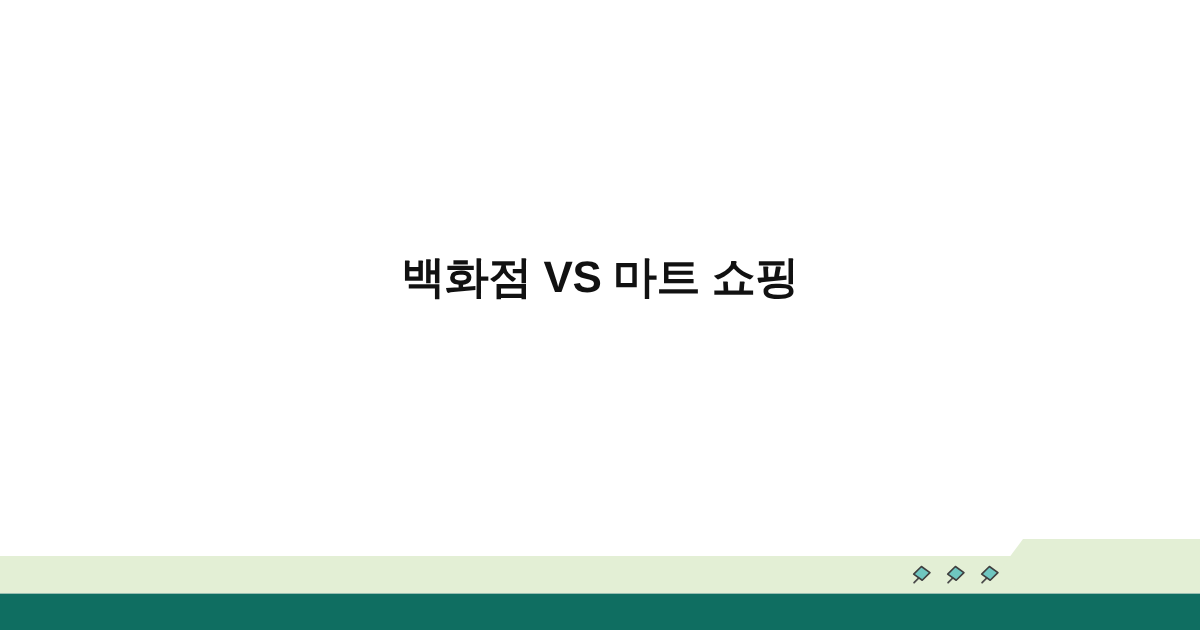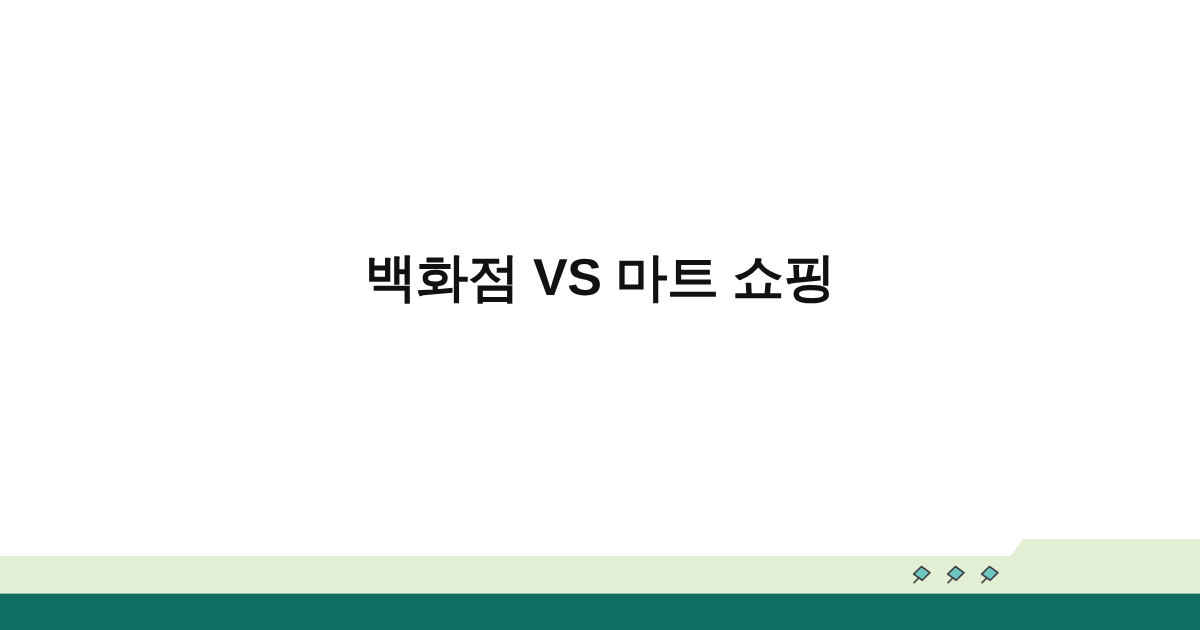--- a/index.html
+++ b/index.html
@@ -37,21 +37,21 @@
     box-sizing: border-box;
     padding: 0 120px 2px 120px;
   }
 
   .headline {
     margin: 0;
     text-align: center;
     color: #111111;
     font-family: "Liberation Sans", "DejaVu Sans", sans-serif;
     font-weight: 700;
-    font-size: 52px;
+    font-size: 44px;
     line-height: 86px;
     letter-spacing: -0.5px;
     word-break: keep-all;
     text-rendering: geometricPrecision;
   }
   .headline .line {
     display: block;
     white-space: nowrap;
   }
 

